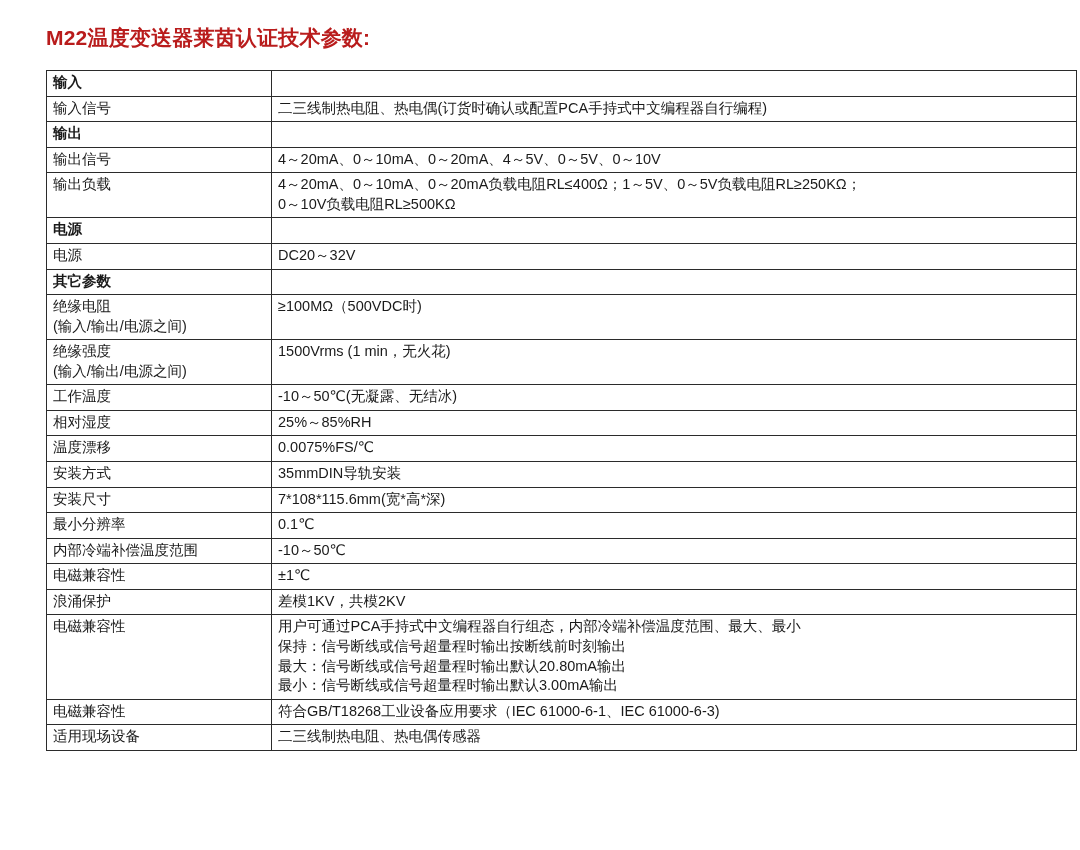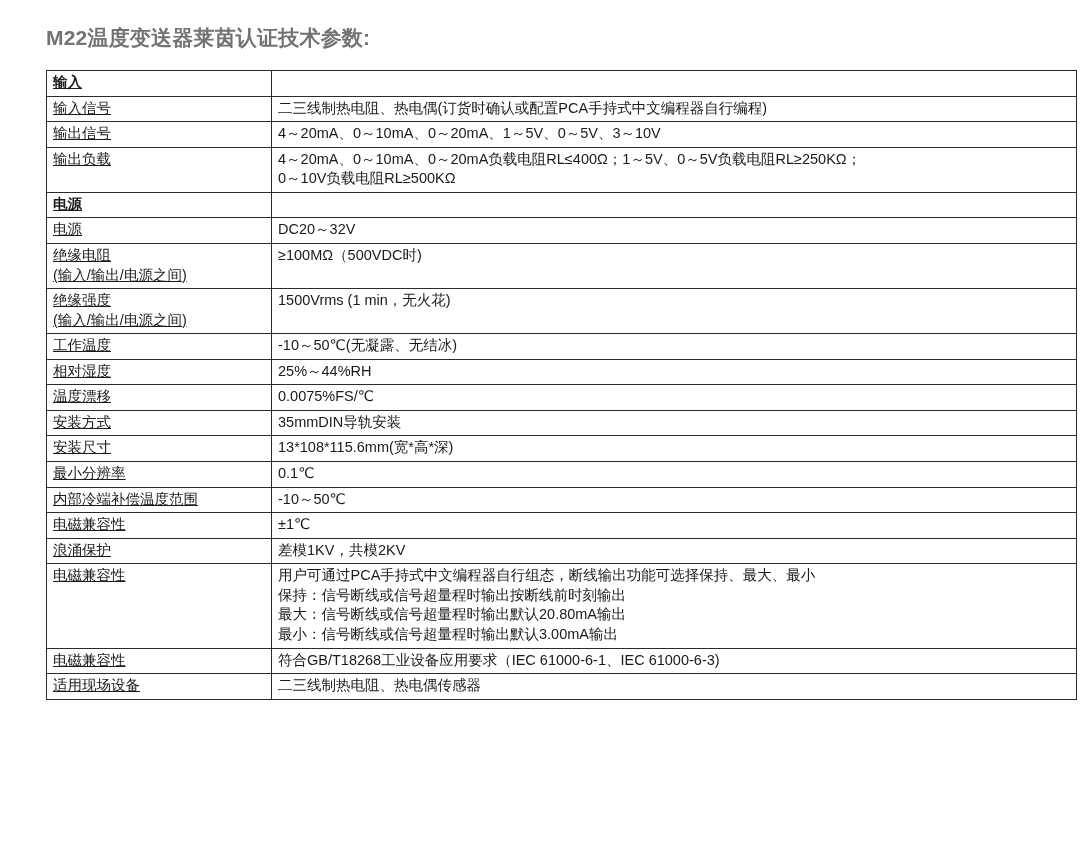--- a/index.html
+++ b/index.html
@@ -18,38 +18,37 @@
     width: 1080px;
     height: 850px;
     box-sizing: border-box;
     padding: 18px 28px 0 46px;
   }
   .page-title {
     font-size: 21px;
     font-weight: bold;
     letter-spacing: 0.2px;
     margin: 6px 0 18px 0;
-    color: #737373;
+    color: #b91c1c;
   }
   table.spec {
     border-collapse: collapse;
     width: 1006px;
     table-layout: fixed;
     font-size: 14.5px;
   }
   table.spec td {
     border: 1px solid #2b2b2b;
     padding: 2px 6px 3px 6px;
     vertical-align: top;
     line-height: 1.35;
     height: 19px;
   }
   td.col-label {
     width: 212px;
-    text-decoration: underline;
   }
   td.col-value {
     width: 792px;
   }
   .section td {
     font-weight: bold;
   }
   .multi {
     white-space: pre-line;
   }
@@ -65,86 +64,94 @@
   <table class="spec">
     <tbody>
         <tr class="section">
           <td class="col-label label-2line">输入</td>
           <td class="col-value multi"></td>
         </tr>
         <tr>
           <td class="col-label label-2line">输入信号</td>
           <td class="col-value multi">二三线制热电阻、热电偶(订货时确认或配置PCA手持式中文编程器自行编程)</td>
         </tr>
+        <tr class="section">
+          <td class="col-label label-2line">输出</td>
+          <td class="col-value multi"></td>
+        </tr>
         <tr>
           <td class="col-label label-2line">输出信号</td>
-          <td class="col-value multi">4～20mA、0～10mA、0～20mA、1～5V、0～5V、3～10V</td>
+          <td class="col-value multi">4～20mA、0～10mA、0～20mA、4～5V、0～5V、0～10V</td>
         </tr>
         <tr>
           <td class="col-label label-2line">输出负载</td>
           <td class="col-value multi">4～20mA、0～10mA、0～20mA负载电阻RL≤400Ω；1～5V、0～5V负载电阻RL≥250KΩ；
 0～10V负载电阻RL≥500KΩ</td>
         </tr>
         <tr class="section">
           <td class="col-label label-2line">电源</td>
           <td class="col-value multi"></td>
         </tr>
         <tr>
           <td class="col-label label-2line">电源</td>
           <td class="col-value multi">DC20～32V</td>
+        </tr>
+        <tr class="section">
+          <td class="col-label label-2line">其它参数</td>
+          <td class="col-value multi"></td>
         </tr>
         <tr>
           <td class="col-label label-2line">绝缘电阻
 (输入/输出/电源之间)</td>
           <td class="col-value multi">≥100MΩ（500VDC时)</td>
         </tr>
         <tr>
           <td class="col-label label-2line">绝缘强度
 (输入/输出/电源之间)</td>
           <td class="col-value multi">1500Vrms (1 min，无火花)</td>
         </tr>
         <tr>
           <td class="col-label label-2line">工作温度</td>
           <td class="col-value multi">-10～50℃(无凝露、无结冰)</td>
         </tr>
         <tr>
           <td class="col-label label-2line">相对湿度</td>
-          <td class="col-value multi">25%～44%RH</td>
+          <td class="col-value multi">25%～85%RH</td>
         </tr>
         <tr>
           <td class="col-label label-2line">温度漂移</td>
           <td class="col-value multi">0.0075%FS/℃</td>
         </tr>
         <tr>
           <td class="col-label label-2line">安装方式</td>
           <td class="col-value multi">35mmDIN导轨安装</td>
         </tr>
         <tr>
           <td class="col-label label-2line">安装尺寸</td>
-          <td class="col-value multi">13*108*115.6mm(宽*高*深)</td>
+          <td class="col-value multi">7*108*115.6mm(宽*高*深)</td>
         </tr>
         <tr>
           <td class="col-label label-2line">最小分辨率</td>
           <td class="col-value multi">0.1℃</td>
         </tr>
         <tr>
           <td class="col-label label-2line">内部冷端补偿温度范围</td>
           <td class="col-value multi">-10～50℃</td>
         </tr>
         <tr>
           <td class="col-label label-2line">电磁兼容性</td>
           <td class="col-value multi">±1℃</td>
         </tr>
         <tr>
           <td class="col-label label-2line">浪涌保护</td>
           <td class="col-value multi">差模1KV，共模2KV</td>
         </tr>
         <tr>
           <td class="col-label label-2line">电磁兼容性</td>
-          <td class="col-value multi">用户可通过PCA手持式中文编程器自行组态，断线输出功能可选择保持、最大、最小
+          <td class="col-value multi">用户可通过PCA手持式中文编程器自行组态，内部冷端补偿温度范围、最大、最小
 保持：信号断线或信号超量程时输出按断线前时刻输出
 最大：信号断线或信号超量程时输出默认20.80mA输出
 最小：信号断线或信号超量程时输出默认3.00mA输出</td>
         </tr>
         <tr>
           <td class="col-label label-2line">电磁兼容性</td>
           <td class="col-value multi">符合GB/T18268工业设备应用要求（IEC 61000-6-1、IEC 61000-6-3)</td>
         </tr>
         <tr>
           <td class="col-label label-2line">适用现场设备</td>

